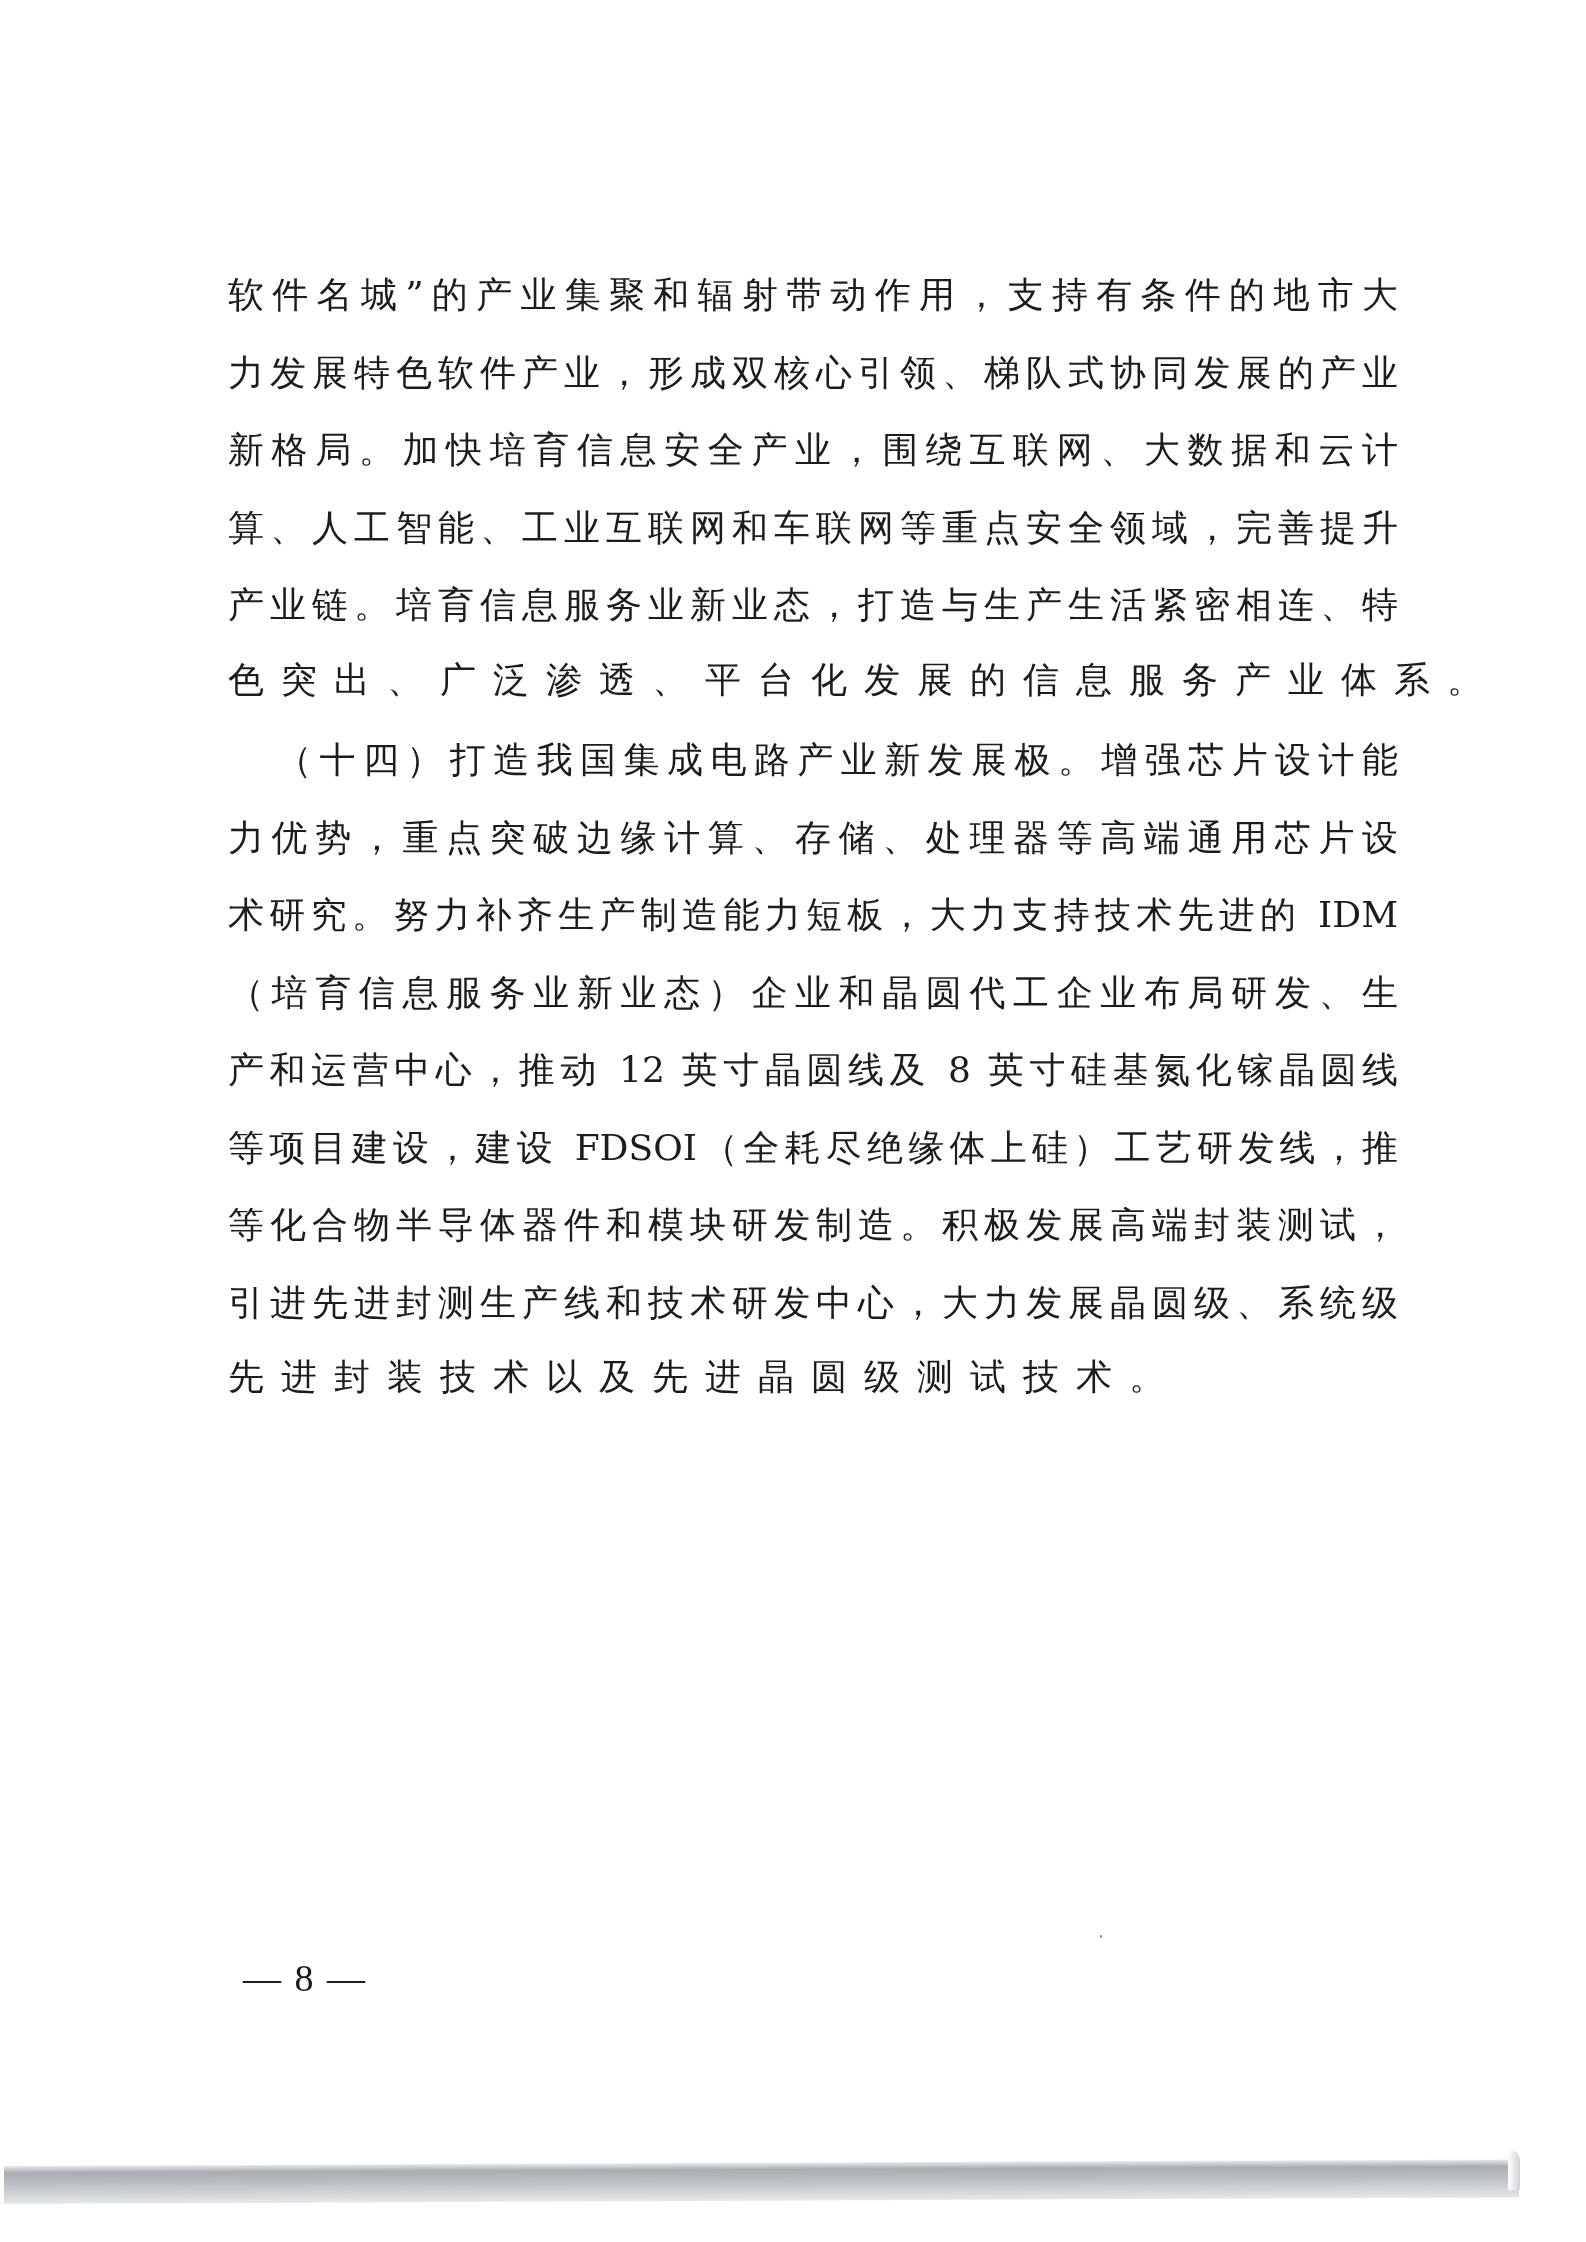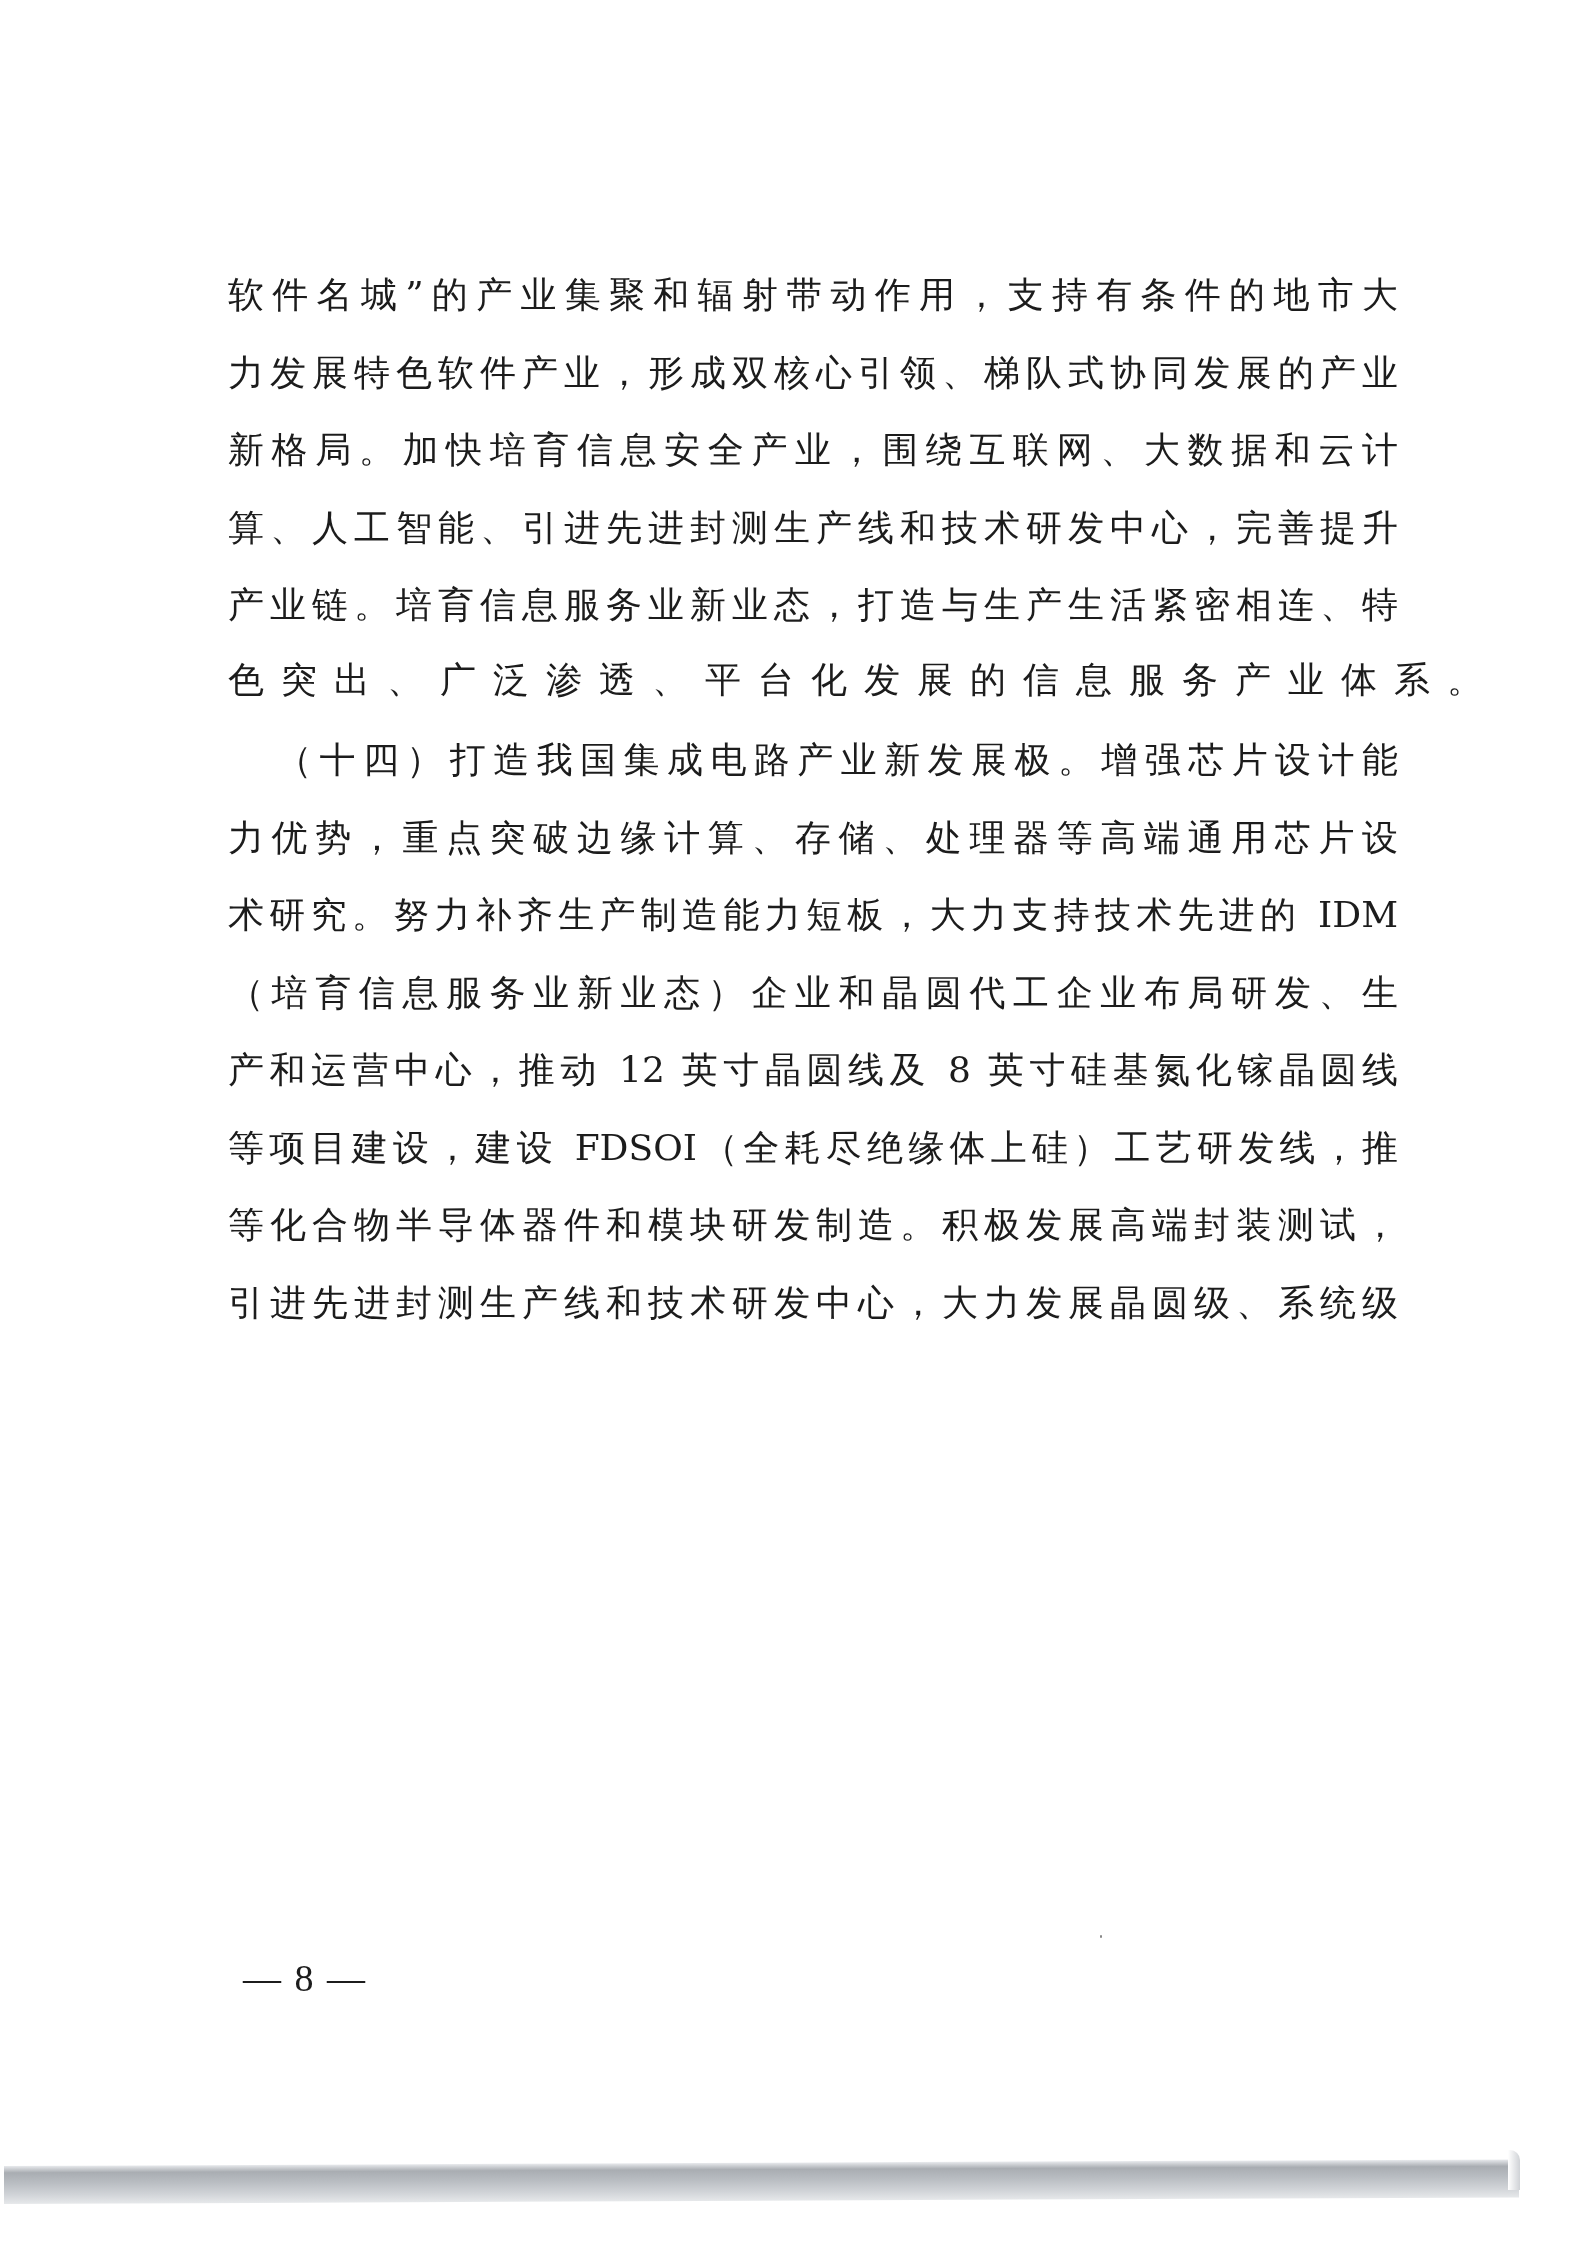--- a/index.html
+++ b/index.html
@@ -91,34 +91,35 @@
 <body>
 
 <div class="page">
 
   <div class="body-text">
 
     <div>
       <span class="line">软件名城”的产业集聚和辐射带动作用，支持有条件的地市大</span>
       <span class="line">力发展特色软件产业，形成双核心引领、梯队式协同发展的产业</span>
       <span class="line">新格局。加快培育信息安全产业，围绕互联网、大数据和云计</span>
-      <span class="line">算、人工智能、引进先进封测生产线和技术研发中心，完善提升</span>
+      <span class="line">算、人工智能、工业互联网和车联网等重点安全领域，完善提升</span>
       <span class="line">产业链。培育信息服务业新业态，打造与生产生活紧密相连、特</span>
       <span class="line last">色突出、广泛渗透、平台化发展的信息服务产业体系。</span>
     </div>
 
     <div>
       <span class="line indent">（十四）打造我国集成电路产业新发展极。增强芯片设计能</span>
       <span class="line">力优势，重点突破边缘计算、存储、处理器等高端通用芯片设</span>
       <span class="line">术研究。努力补齐生产制造能力短板，大力支持技术先进的 IDM</span>
       <span class="line">（培育信息服务业新业态）企业和晶圆代工企业布局研发、生</span>
       <span class="line">产和运营中心，推动 12 英寸晶圆线及 8 英寸硅基氮化镓晶圆线</span>
       <span class="line">等项目建设，建设 FDSOI（全耗尽绝缘体上硅）工艺研发线，推</span>
       <span class="line">等化合物半导体器件和模块研发制造。积极发展高端封装测试，</span>
       <span class="line">引进先进封测生产线和技术研发中心，大力发展晶圆级、系统级</span>
+      <span class="line last">先进封装技术以及先进晶圆级测试技术。</span>
     </div>
 
 
   </div>
 
   <div class="speck"></div>
 
   <div class="page-number">— 8 —</div>
 
   <div class="scan-shadow"></div>

